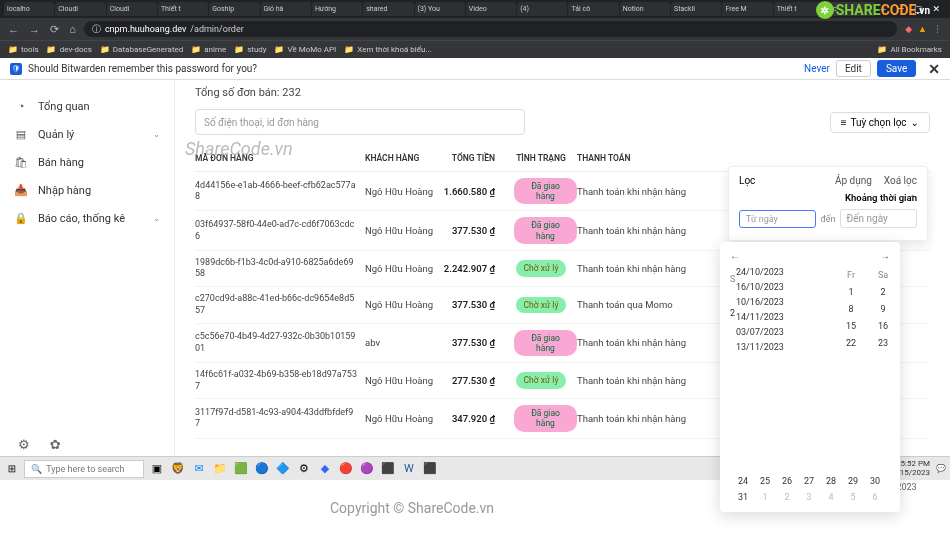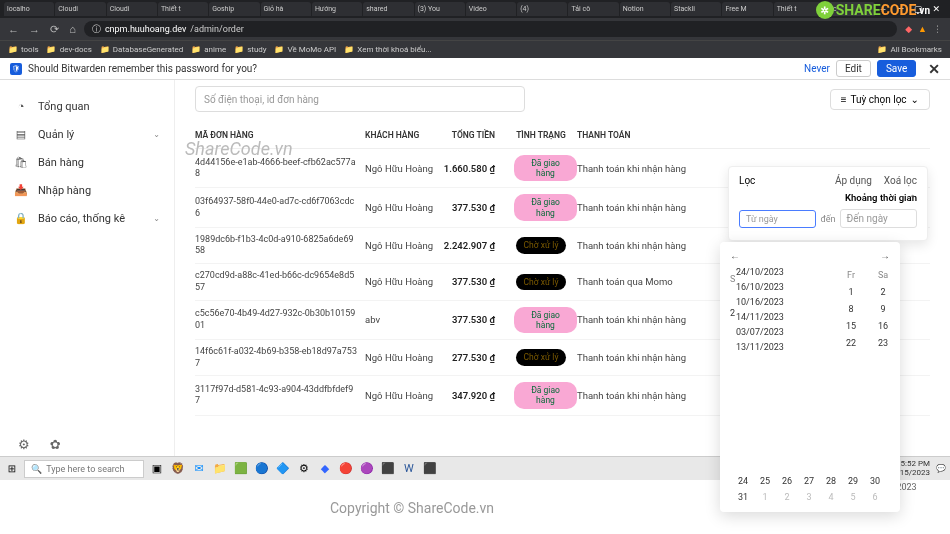--- a/index.html
+++ b/index.html
@@ -52,21 +52,21 @@
 .col-id { width: 170px; }
 .col-cust { width: 75px; }
 .col-total { width: 65px; text-align: right; padding-right: 10px; }
 .col-status { width: 72px; text-align: center; }
 .col-pay { width: 110px; }
 .trow { display: flex; padding: 6px 0; border-bottom: 1px solid #f3f3f3; font-size: 9.5px; color: #444; align-items: center; }
 .trow .col-id { font-size: 9px; line-height: 1.3; word-break: break-all; padding-right: 8px; }
 .trow .col-total { font-weight: 600; color: #222; }
 .badge { display: inline-block; padding: 3px 8px; border-radius: 10px; font-size: 8.5px; line-height: 1.2; text-align: center; }
 .badge-green { background: #f9a8d4; color: #0a6b3a; margin-left: 9px; }
-.badge-yellow { background: #000000; color: #7a5900; }
+.badge-yellow { background: #86efac; color: #7a5900; }
 
 
 .filter-panel { position: absolute; right: 22px; top: 166px; width: 200px; background: #fff; border: 1px solid #eee; box-shadow: 0 4px 12px rgba(0,0,0,0.1); padding: 8px 10px; font-size: 10px; border-radius: 4px; }
 .fp-head { display: flex; gap: 12px; margin-bottom: 6px; font-size: 10px; }
 .fp-title { font-weight: 400; flex: 1; }
 .fp-link { color: #555; }
 .fp-sub { font-weight: 600; font-size: 9.5px; margin-bottom: 6px; text-align: right; }
 .fp-dates { display: flex; gap: 4px; align-items: center; margin-bottom: 4px; }
 .fp-input { border: 1px solid #4a7cff; border-radius: 3px; padding: 3px 6px; font-size: 9px; color: #999; flex: 1; }
 .fp-input2 { border: 1px solid #ddd; border-radius: 3px; padding: 3px 6px; font-size: 10px; color: #999; flex: 1; }
@@ -205,20 +205,24 @@
         <span>Báo cáo, thống kê</span>
         <span class="side-chev">⌄</span>
       </div>
       <div class="side-bottom">
       <span>⚙</span>
       <span>✿</span>
     </div>
   </div>
 
   <div class="main">
+    <div class="total-row">
+      <span>Tổng số đơn bán:</span>
+      <span>232</span>
+    </div>
     <div class="search-row">
       <div class="search-input">
         <span class="watermark1">ShareCode.vn</span>
         <span style="position:relative;z-index:2;">Số điện thoại, id đơn hàng</span>
       </div>
       <div class="filter-btn">
         <span>≡</span>
         <span>Tuỳ chọn lọc</span>
         <span>⌄</span>
       </div>

